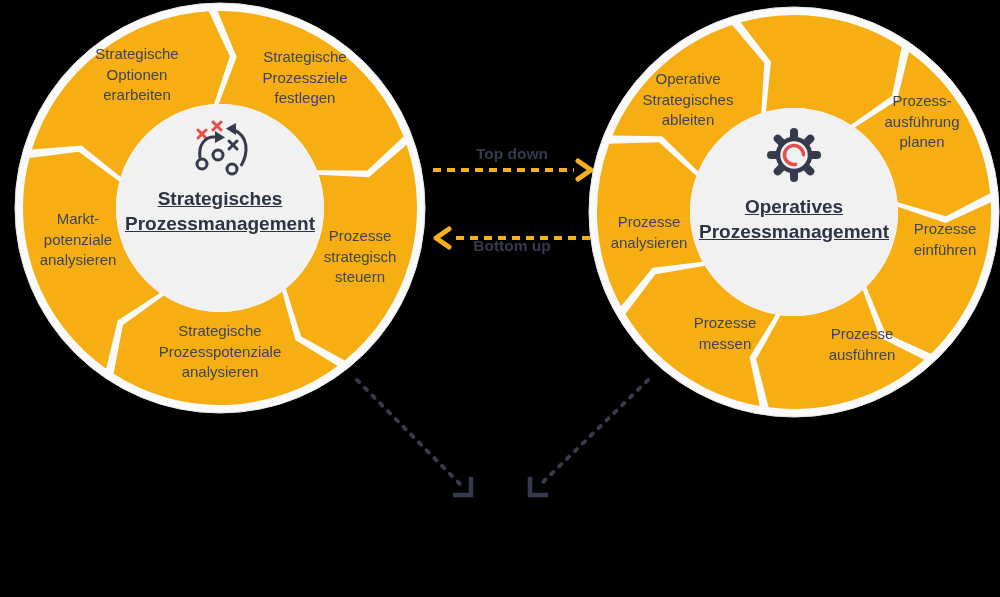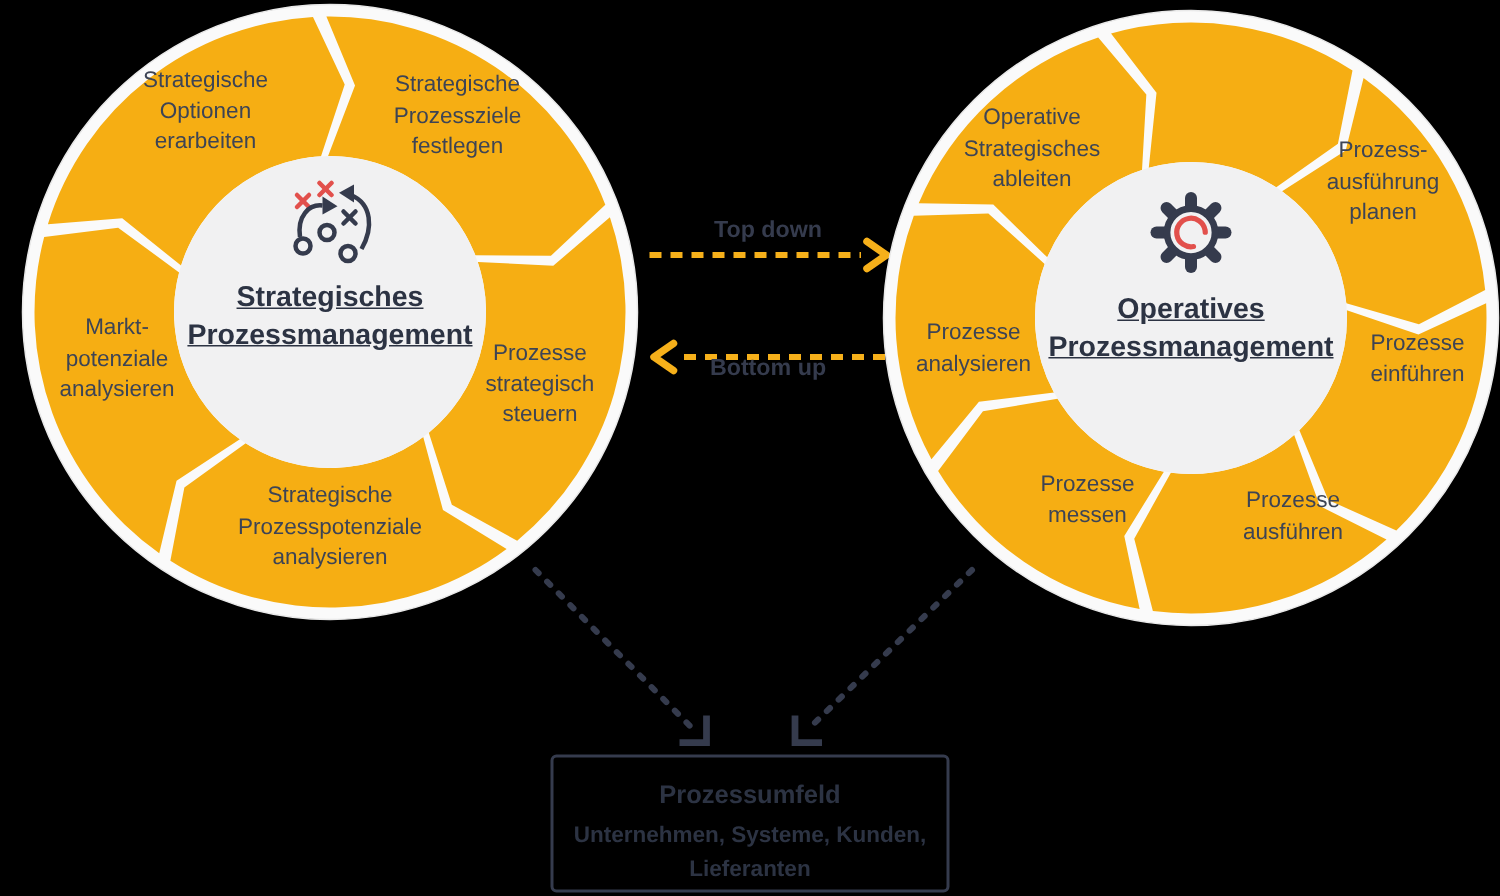--- a/index.html
+++ b/index.html
@@ -181,19 +181,14 @@
     <line class="dash-dark" x1="357" y1="380" x2="460" y2="484"></line>
     <path class="head-dark" d="M 453 495 L 471 495 L 471 477"></path>
 
     <line class="dash-dark" x1="648" y1="380" x2="541" y2="484"></line>
     <path class="head-dark" d="M 548 495 L 530 495 L 530 477"></path>
   </svg>
 
   <div class="flow-label flow-top">Top down</div>
   <div class="flow-label flow-bottom">Bottom up</div>
 
-  <div class="env-box">
-    <div class="env-title">Prozessumfeld</div>
-    <div class="env-body">Unternehmen, Systeme, Kunden,
-Lieferanten</div>
-  </div>
 
 </div>
 
 </body></html>

